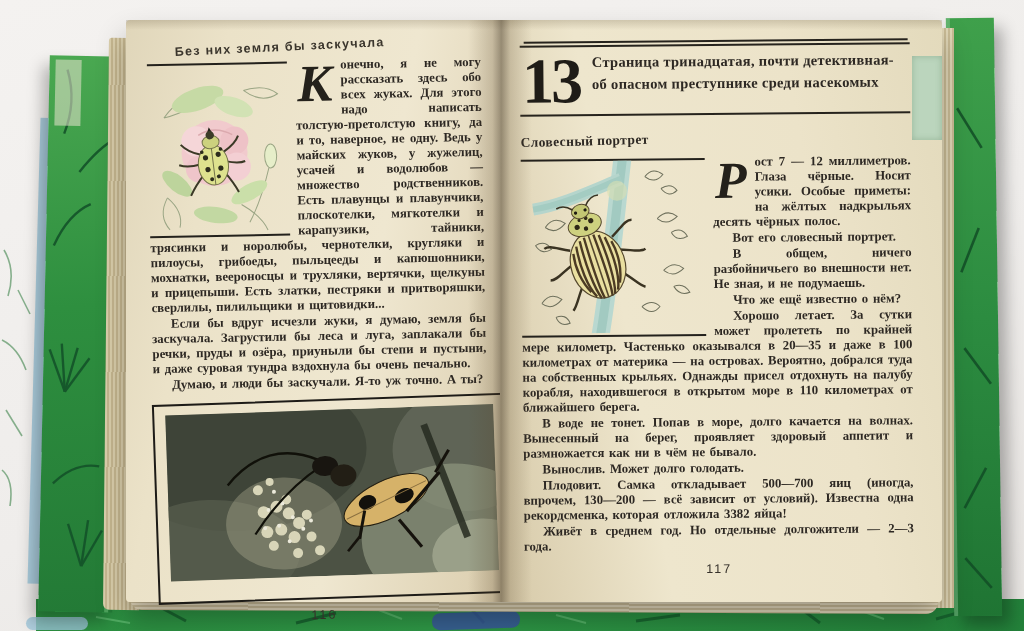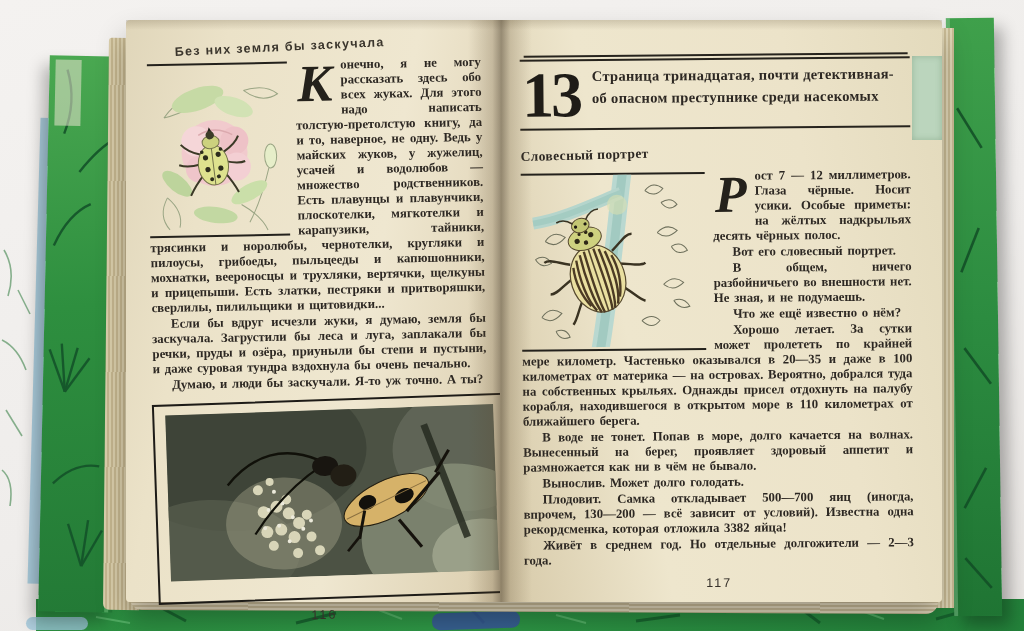--- a/index.html
+++ b/index.html
@@ -33,21 +33,21 @@
                 background:repeating-linear-gradient(180deg,#eadfc2 0 2px,#cfc19d 2px 4px);}
   
   .book{position:absolute;left:126px;top:20px;width:816px;height:582px;z-index:6;
         border-radius:4px;box-shadow:0 18px 30px rgba(0,0,0,.30);display:flex;}
   .gutter{position:absolute;left:342px;top:0;width:64px;height:100%;z-index:9;pointer-events:none;
           background:linear-gradient(90deg,rgba(92,74,47,0) 0%,rgba(92,74,47,.24) 38%,
                      rgba(58,45,27,.46) 52%,rgba(92,74,47,.22) 66%,rgba(92,74,47,0) 100%);}
   .page{position:relative;height:100%;box-sizing:border-box;color:#2d2823;}
   .page-left{width:374px;border-radius:4px 0 0 4px;padding:14px 14px 0 26px;
              background:linear-gradient(100deg,#e0d6ba 0%,#ebe2c8 22%,#efe7d0 62%,#dccfb0 98%);}
-  .page-right{width:442px;border-radius:0 4px 4px 0;padding:28px 30px 0 22px;
+  .page-right{width:442px;border-radius:0 4px 4px 0;padding:14px 30px 0 22px;
               background:linear-gradient(260deg,#e3dabc 0%,#ece3c9 30%,#eee6cd 68%,#d6c9a8 100%);}
   .tilt-l{transform:rotate(-1.1deg);}
   .tilt-r{transform:rotate(-.5deg);}
   
   .running-head{font-family:"Liberation Sans",sans-serif;font-weight:bold;font-size:12.5px;
                 letter-spacing:1.3px;margin:4px 0 6px 28px;transform:rotate(-1.6deg);color:#3a352c;}
   p.body{font-size:12.8px;line-height:15px;font-weight:bold;text-align:justify;
          margin:0 0 1px 0;text-indent:1.5em;word-spacing:1.5px;}
   p.noindent{text-indent:0;}
   .dropcap{float:left;font-family:"Liberation Serif",serif;font-style:italic;font-weight:bold;

